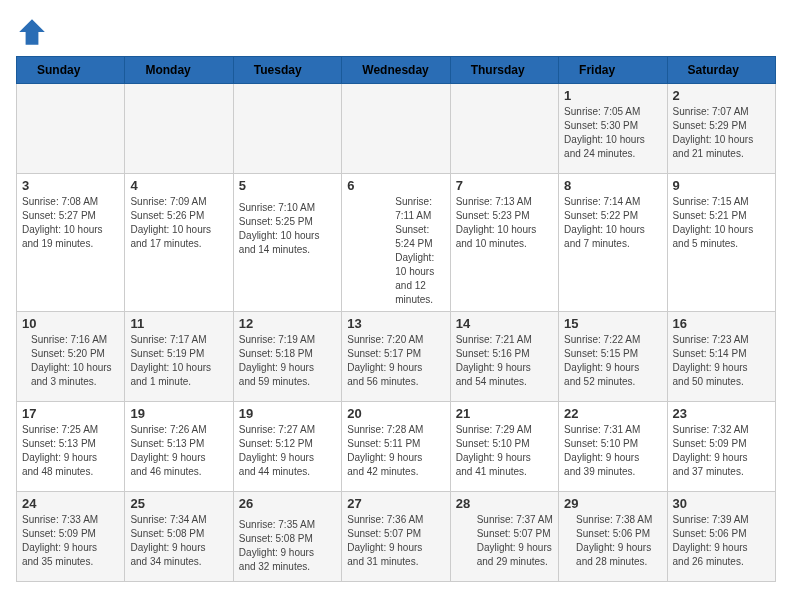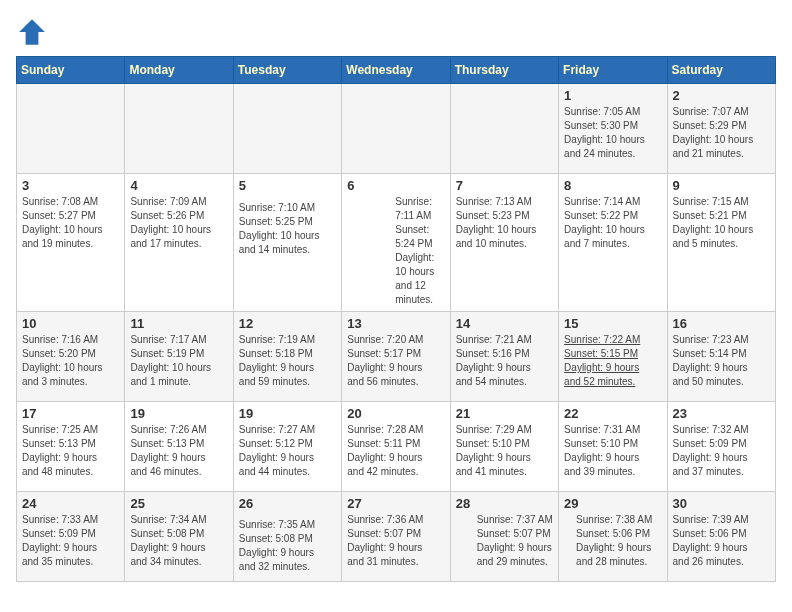--- a/index.html
+++ b/index.html
@@ -52,24 +52,24 @@
       font-size: 14px;
       color: #555;
     }
     table {
       width: 100%;
       border-collapse: collapse;
       table-layout: fixed;
     }
     thead th {
       background-color: #2a6db5;
-      color: #fef9c3;
+      color: #000000;
       font-size: 12px;
       font-weight: bold;
-      padding: 6px 4px;
+      padding: 6px 20px;
       text-align: left;
       border: 1px solid #1a5a9a;
     }
     tbody td {
       border: 1px solid #ccc;
       vertical-align: top;
       padding: 4px 5px;
       font-size: 10.5px;
       color: #333;
       height: 90px;
@@ -197,21 +197,21 @@
           <span class="day-number">9</span>
           <div class="day-info" style="white-space: pre-line;">Sunrise: 7:15 AM
 Sunset: 5:21 PM
 Daylight: 10 hours
 and 5 minutes.</div>
         </td>
       </tr>
       <tr>
         <td>
           <span class="day-number">10</span>
-          <div class="day-info" style="white-space: pre-line;">Sunrise: 7:16 AM
+          <div class="day-info" style="white-space: pre-line; margin-left: 9px;">Sunrise: 7:16 AM
 Sunset: 5:20 PM
 Daylight: 10 hours
 and 3 minutes.</div>
         </td>
         <td>
           <span class="day-number">11</span>
           <div class="day-info" style="white-space: pre-line;">Sunrise: 7:17 AM
 Sunset: 5:19 PM
 Daylight: 10 hours
 and 1 minute.</div>
@@ -232,21 +232,21 @@
         </td>
         <td>
           <span class="day-number">14</span>
           <div class="day-info" style="white-space: pre-line;">Sunrise: 7:21 AM
 Sunset: 5:16 PM
 Daylight: 9 hours
 and 54 minutes.</div>
         </td>
         <td>
           <span class="day-number">15</span>
-          <div class="day-info" style="white-space: pre-line; text-decoration: underline;">Sunrise: 7:22 AM
+          <div class="day-info" style="white-space: pre-line;">Sunrise: 7:22 AM
 Sunset: 5:15 PM
 Daylight: 9 hours
 and 52 minutes.</div>
         </td>
         <td>
           <span class="day-number">16</span>
           <div class="day-info" style="white-space: pre-line;">Sunrise: 7:23 AM
 Sunset: 5:14 PM
 Daylight: 9 hours
 and 50 minutes.</div>

